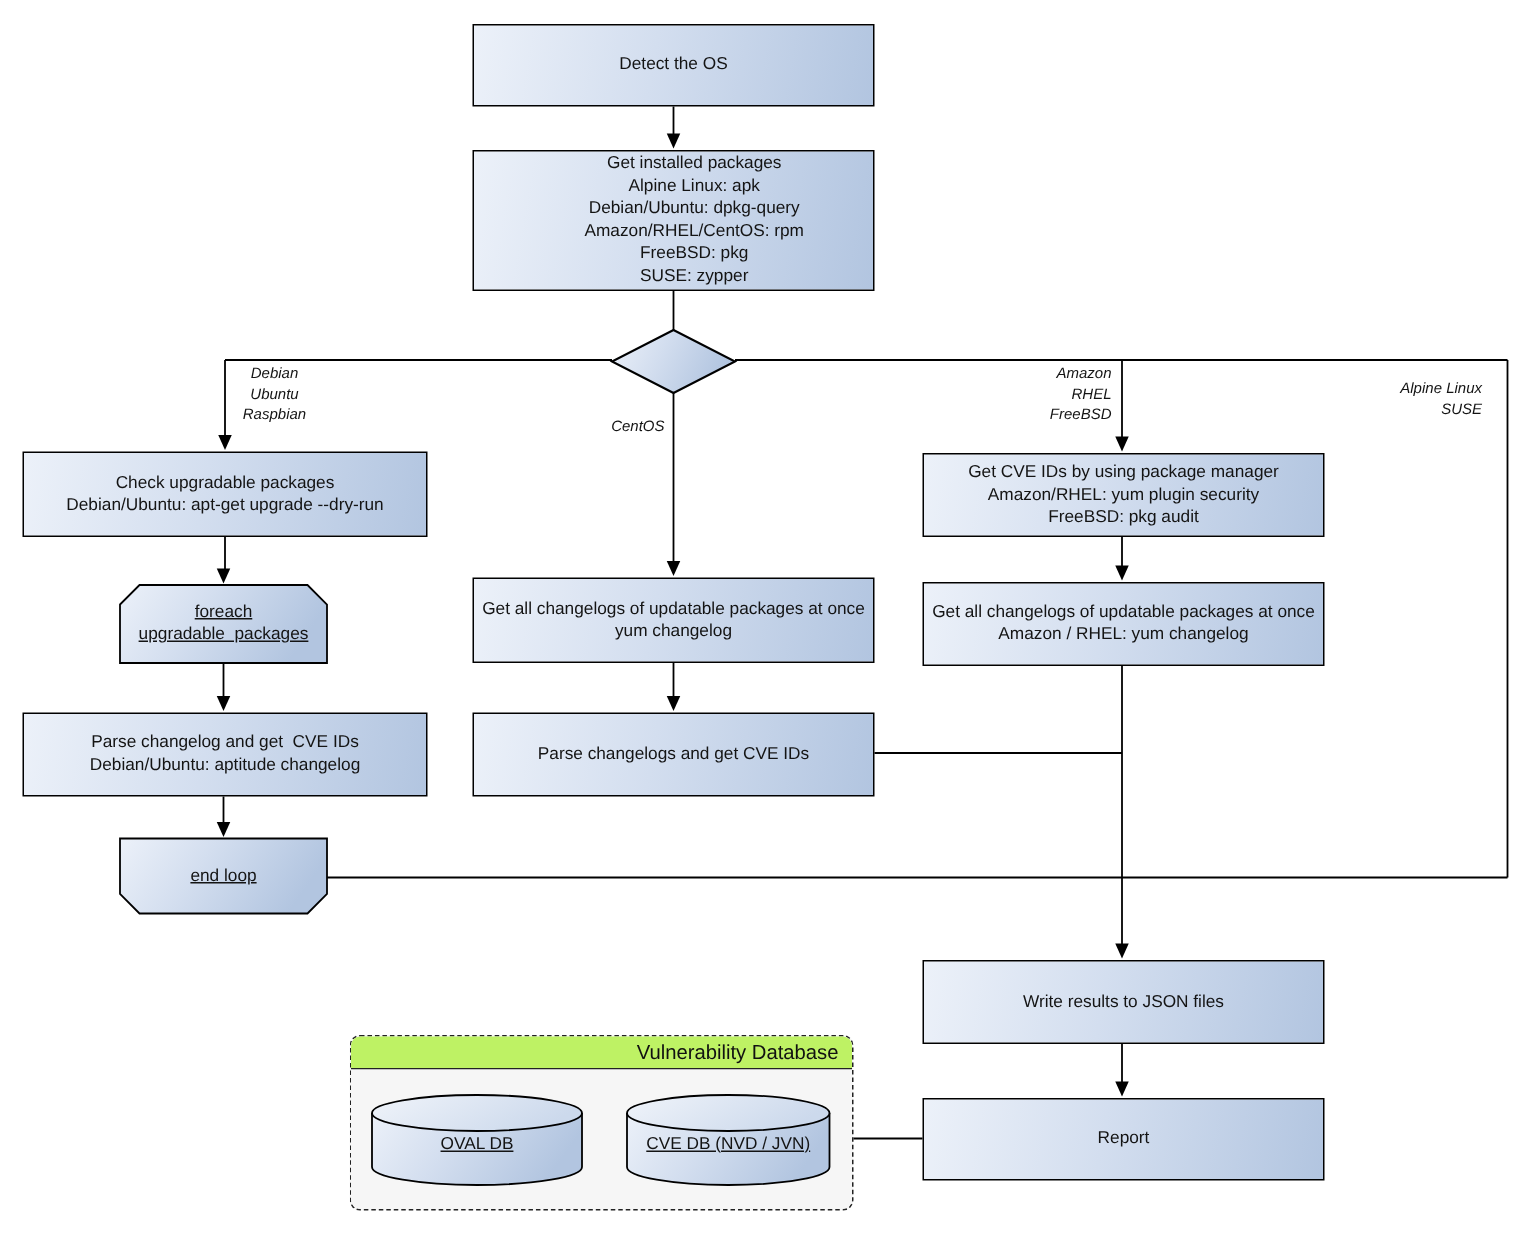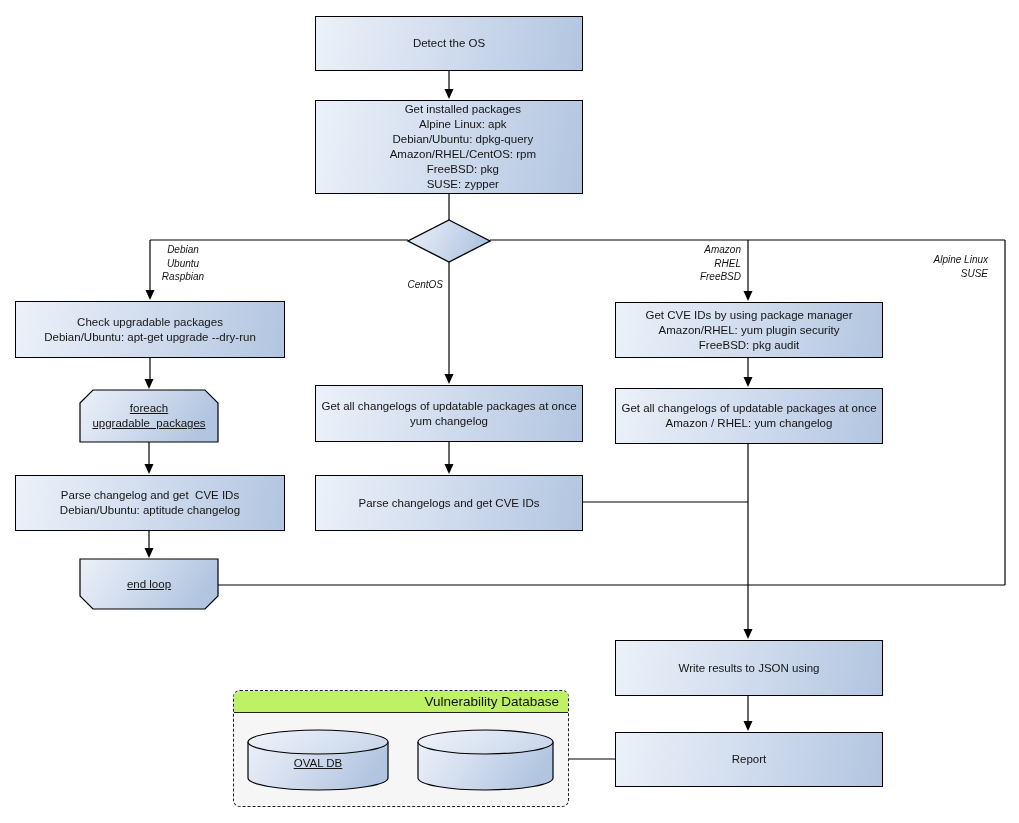--- a/index.html
+++ b/index.html
@@ -147,31 +147,32 @@
 
   <div class="node" style="left:615px;top:302px;width:268px;height:56px;">Get CVE IDs by using package manager
 Amazon/RHEL: yum plugin security
 FreeBSD: pkg audit</div>
 
   <div class="node" style="left:315px;top:475px;width:268px;height:56px;">Parse changelogs and get CVE IDs</div>
 
   <div class="node" style="left:615px;top:388px;width:268px;height:56px;">Get all changelogs of updatable packages at once
 Amazon / RHEL: yum changelog</div>
 
-  <div class="node" style="left:615px;top:640px;width:268px;height:56px;">Write results to JSON using</div>
+  <div class="node" style="left:615px;top:640px;width:268px;height:56px;">Write results to JSON files</div>
 
   <div class="node" style="left:615px;top:732px;width:268px;height:55px;">Report</div>
 
   <div class="overlay-label" style="left:80px;top:390px;width:138px;height:52px;">foreach
 upgradable  packages</div>
 
   <div class="overlay-label" style="left:80px;top:559px;width:138px;height:50px;">end loop</div>
 
   <div class="overlay-label" style="left:248px;top:744px;width:140px;height:38px;">OVAL DB</div>
 
+  <div class="overlay-label" style="left:418px;top:744px;width:135px;height:38px;">CVE DB (NVD / JVN)</div>
 
   <div class="edge-label center" style="left:152px;top:243px;width:62px;">Debian
 Ubuntu
 Raspbian</div>
 
   <div class="edge-label right" style="left:383px;top:266px;width:60px;margin-top:12px;">CentOS</div>
 
   <div class="edge-label right" style="left:601px;top:243px;width:140px;">Amazon
 RHEL
 FreeBSD</div>

